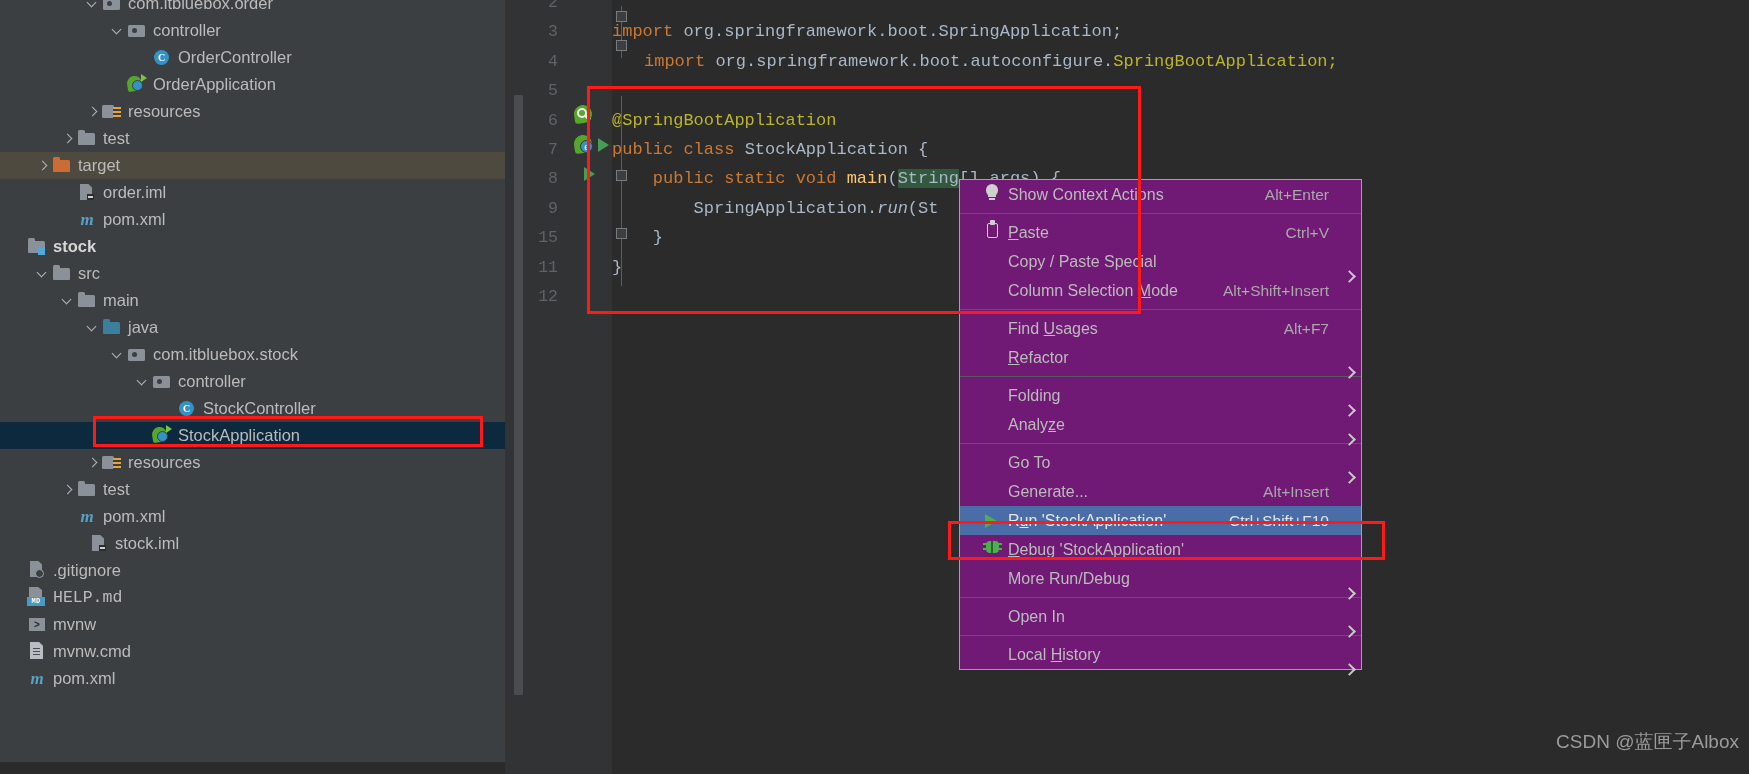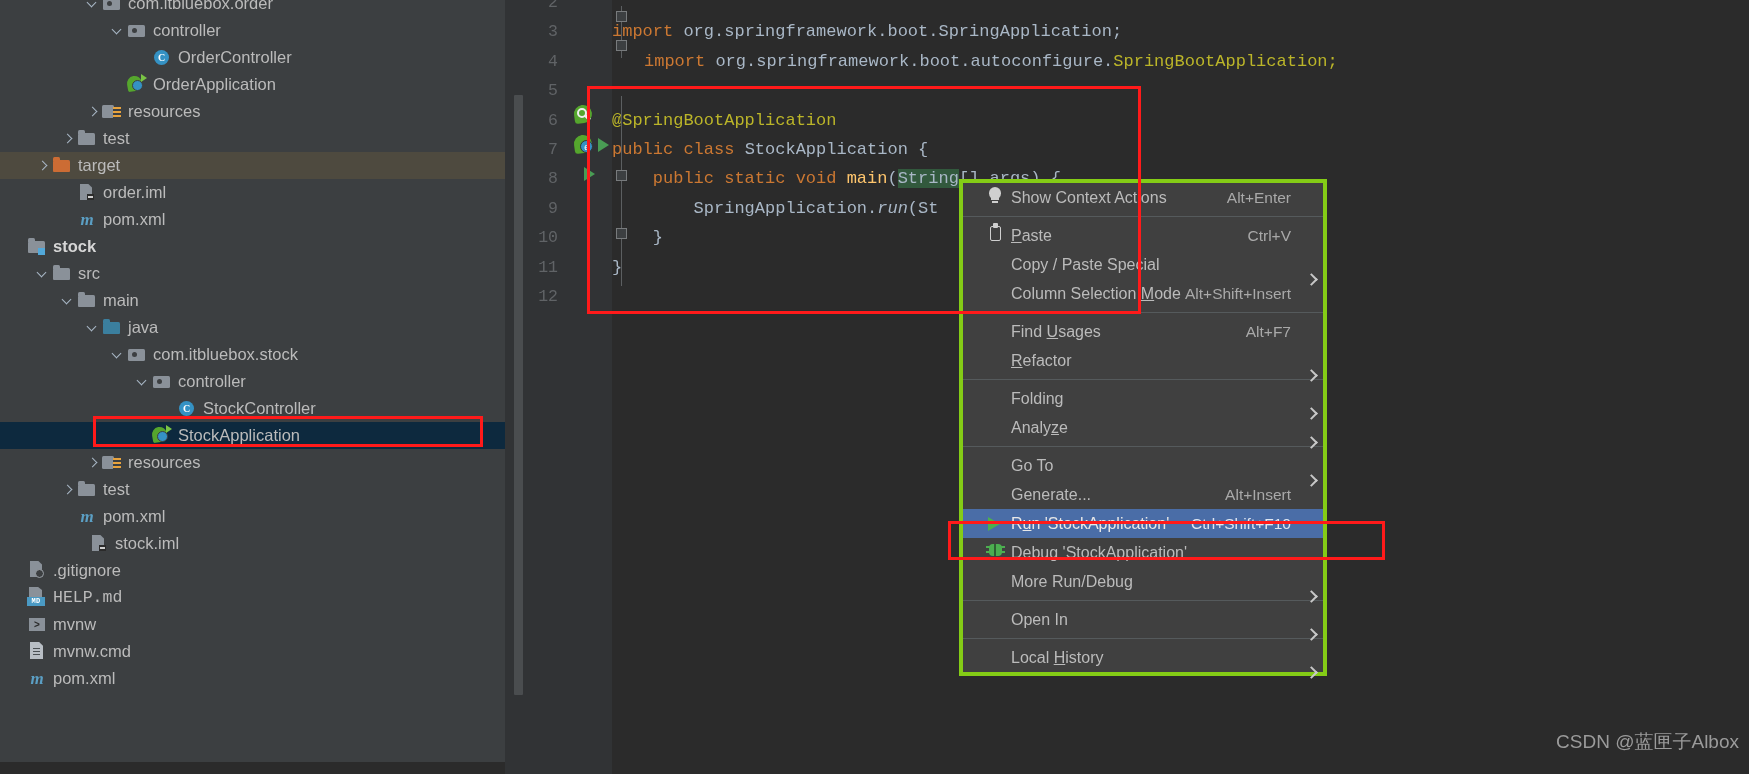--- a/index.html
+++ b/index.html
@@ -160,22 +160,22 @@
   .gut-spring .lens { position:absolute; left:3px; top:3px; width:10px; height:10px;
              border-radius:50%; border:2px solid #eeeeee; }
   .gut-spring .handle { position:absolute; left:10px; top:11px; width:7px; height:2.5px;
              background:#eeeeee; transform:rotate(45deg); }
   .gut-spring .bean { position:absolute; left:6px; top:5px; width:13px; height:13px;
              border-radius:50%; background:#3592c4; border:1.5px solid #313335;
              color:#fff; font-size:10px; text-align:center; line-height:11px; font-family:"Liberation Serif",serif;}
 
   
   #ctxmenu {
-    position:absolute; left:959px; top:179px; width:368px;
-    background:#404040; border:4px solid #84cc16; z-index:50;
+    position:absolute; left:959px; top:179px; width:403px;
+    background:#701a75; border:1px solid #84cc16; z-index:50;
     color:#bbbbbb; font-size:16px;
   }
   .mi { position:relative; height:29px; line-height:29px; display:flex; align-items:center; padding-left:20px; }
   .mi .mico { width:28px; flex:0 0 28px; position:relative; height:29px; }
   .mi .mlabel { flex:1 1 auto; white-space:nowrap; }
   .mi .mshort { color:#a9a9a9; padding-right:14px; font-size:15.5px; }
   .mi .mchev { width:18px; flex:0 0 18px; position:relative; }
   .mi .mchev.has::after {
     content:""; position:absolute; left:2px; top:10px; width:7px; height:7px;
     border-right:2px solid #c8c8c8; border-bottom:2px solid #c8c8c8; transform:rotate(-45deg);
@@ -409,21 +409,21 @@
     </div>
     <div id="gutter">
         <div class="lnum" style="top: -12px;">2</div>
         <div class="lnum" style="top: 17.4px;">3</div>
         <div class="lnum" style="top: 46.8px;">4</div>
         <div class="lnum" style="top: 76.2px;">5</div>
         <div class="lnum" style="top: 105.6px;">6</div>
         <div class="lnum" style="top: 135px;">7</div>
         <div class="lnum" style="top: 164.4px;">8</div>
         <div class="lnum" style="top: 193.8px;">9</div>
-        <div class="lnum" style="top: 223.2px;">10</div>
+        <div class="lnum" style="top: 223.2px;">15</div>
         <div class="lnum" style="top: 252.6px;">11</div>
         <div class="lnum" style="top: 282px;">12</div>
         <div class="gut-spring" style="left: 42px; top: 105px;">
           <span class="leaf"></span>
           <span class="lens"></span>
           <span class="handle"></span>
         </div>
         <div class="gut-spring" style="left: 42px; top: 135px;">
           <span class="leaf"></span>
           <span class="bean">e</span>

